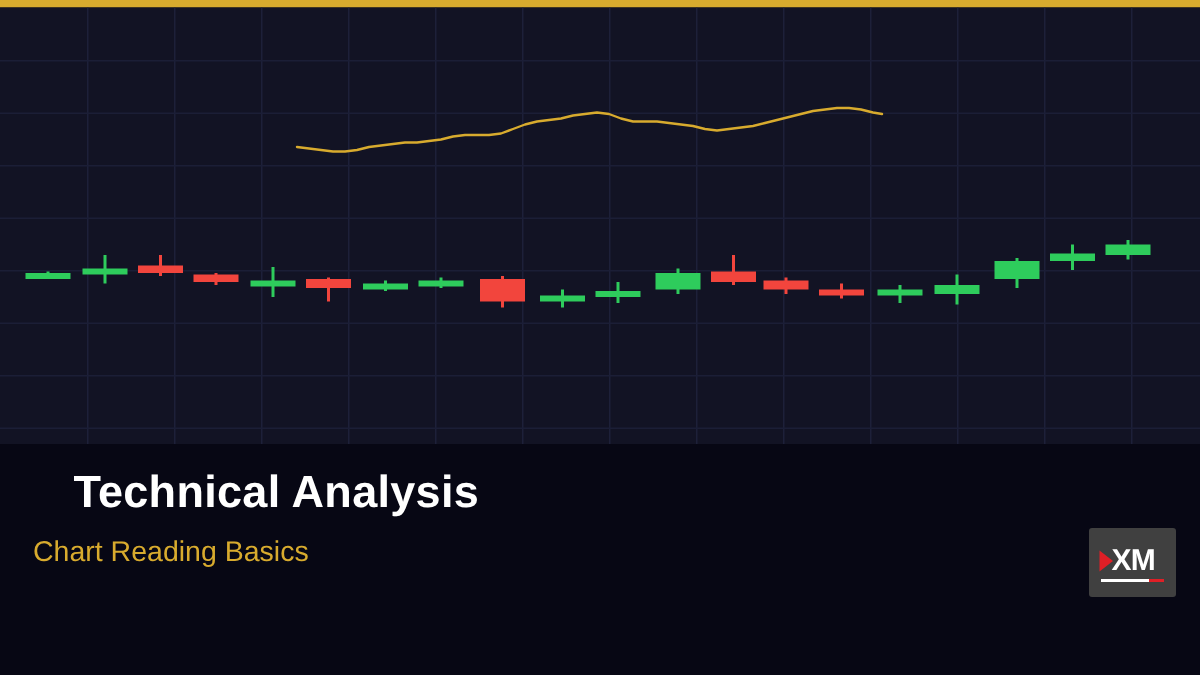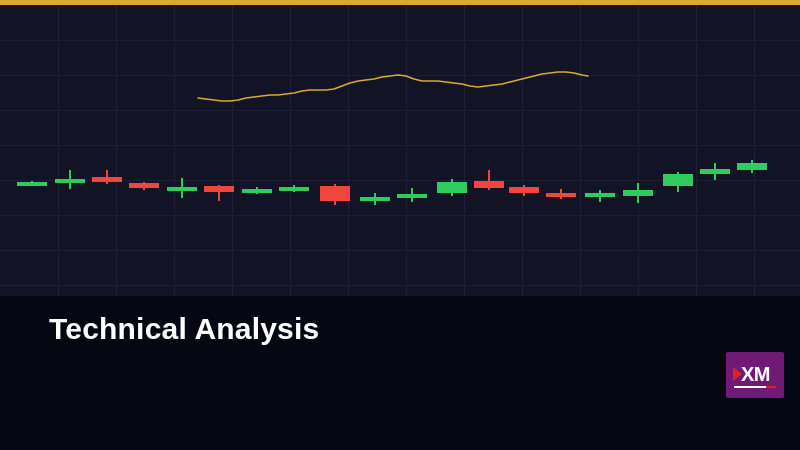--- a/index.html
+++ b/index.html
@@ -102,21 +102,21 @@
     color: #f2f2f6;
     white-space: nowrap;
   }
 
   
   #brand-logo {
     position: absolute;
     left: 726px; top: 56px;
     width: 58px;
     height: 46px;
-    background: #701a75;
+    background: #404040;
     border-radius: 2px;
     overflow: hidden;
   }
   #logo-triangle {
     position: absolute;
     left: 7px; top: 15px;
     width: 0; height: 0;
     border-top: 7px solid transparent;
     border-bottom: 7px solid transparent;
     border-left: 9px solid #e01f26;
@@ -218,20 +218,21 @@
         <div class="candle-body" style="left: 663px; top: 169px; width: 30px; height: 12px; background: rgb(46, 204, 92);"></div>
         <div class="candle-wick" style="left: 714px; top: 158px; height: 17px; background: rgb(46, 204, 92);"></div>
         <div class="candle-body" style="left: 700px; top: 164px; width: 30px; height: 5px; background: rgb(46, 204, 92);"></div>
         <div class="candle-wick" style="left: 751px; top: 155px; height: 13px; background: rgb(46, 204, 92);"></div>
         <div class="candle-body" style="left: 737px; top: 158px; width: 30px; height: 7px; background: rgb(46, 204, 92);"></div>
       </div>
   </div>
 
   <div id="footer">
     <div id="headline">Technical Analysis</div>
+    <div id="subhead">Chart Reading Basics</div>
 
     <div id="brand-logo">
       <div id="logo-triangle"></div>
       <div id="logo-wordmark">XM</div>
       <div id="logo-underline"></div>
       <div id="logo-underline-accent"></div>
     </div>
   </div>
 
 </div>

